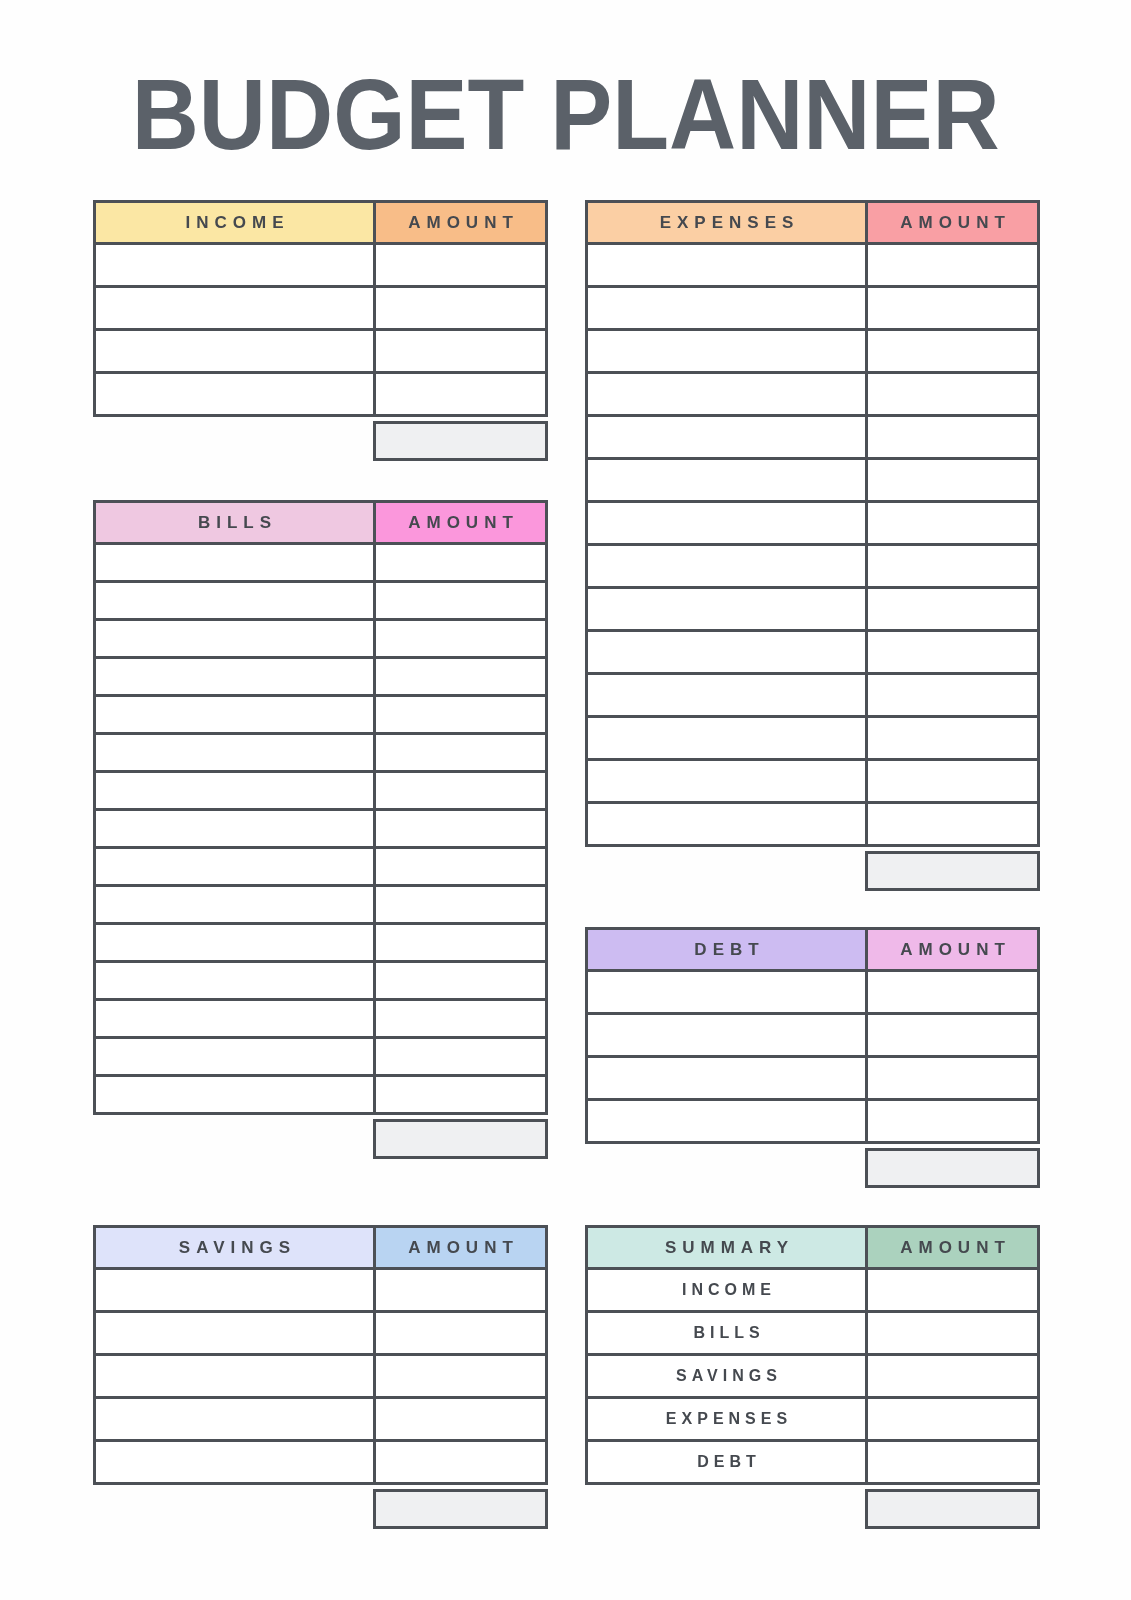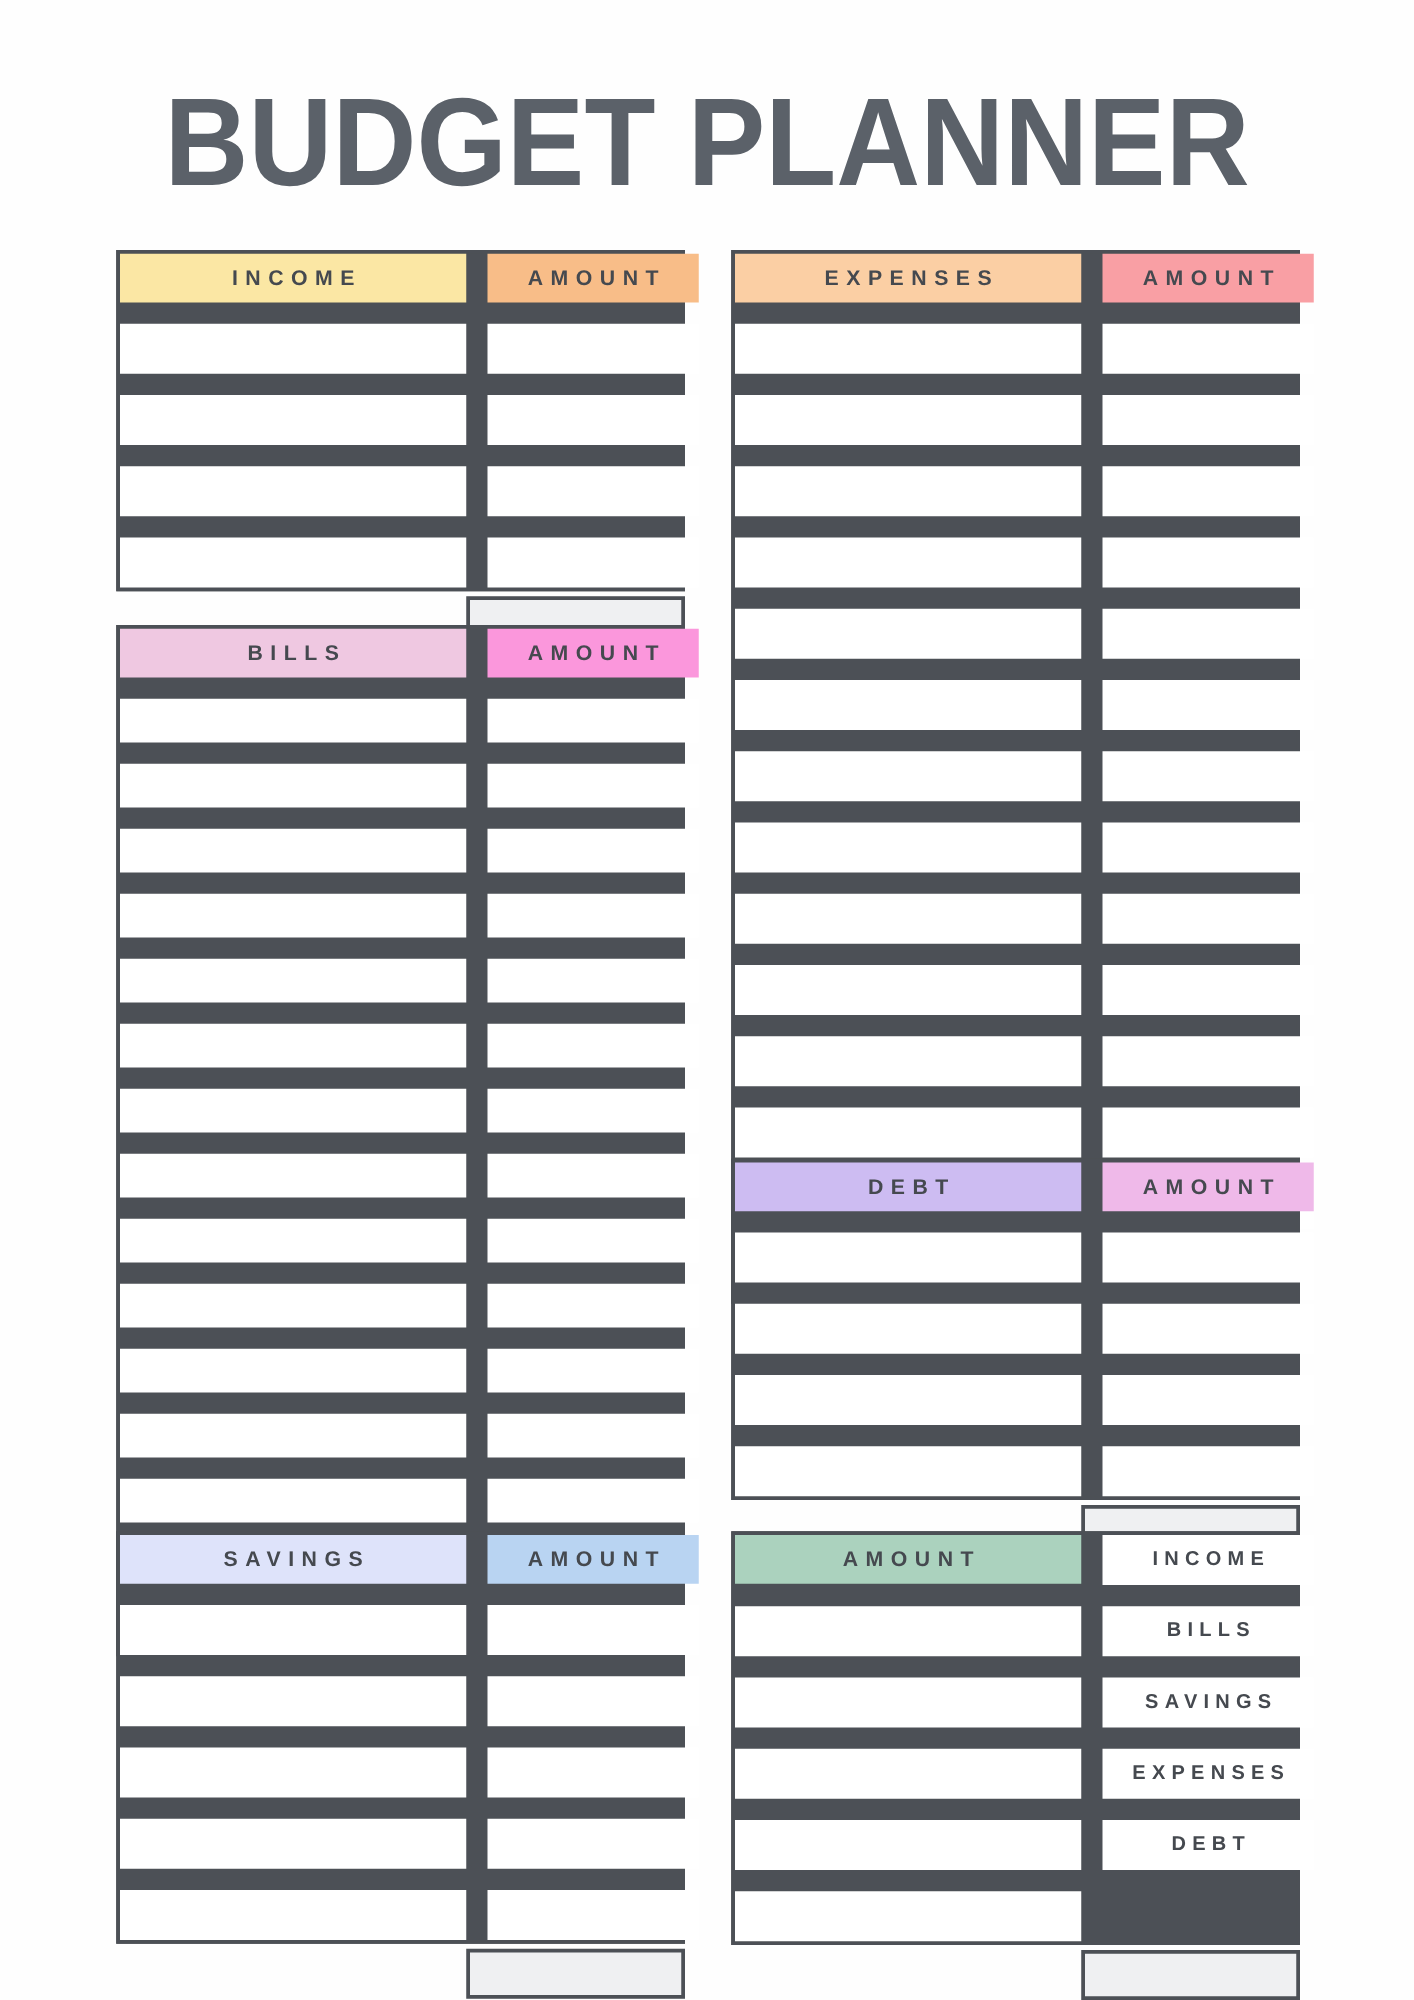--- a/index.html
+++ b/index.html
@@ -30,21 +30,21 @@
   }
   .page-title .stretch{
     display:inline-block;
     transform:scaleX(0.93);
     transform-origin:center;
   }
   .tblock{position:absolute;width:455px;}
   .grid{
     display:grid;
     grid-template-columns:277px 169px;
-    gap:17px;
+    gap:3px;
     border:3px solid var(--line);
     background:var(--line);
   }
   .cell{background:#ffffff;height:40px;}
   .hcell{
     height:39px;
     display:flex;align-items:center;justify-content:center;
     font-weight:bold;
     font-size:17px;
     letter-spacing:6px;
@@ -241,20 +241,21 @@
     
       <div class="cell"></div>
       <div class="cell"></div>
     </div>
   </div>
   <div class="total"></div>
 </div>
 
 <div class="tblock" style="left:585px;top:1225px;">
   <div class="grid">
+    <div class="cell hcell" style="background: rgb(205, 233, 228);">SUMMARY</div>
     <div class="cell hcell" style="background: rgb(171, 210, 190);">AMOUNT</div>
     <div style="display:contents">
       <div class="cell sumlabel">INCOME</div>
       <div class="cell"></div>
     
       <div class="cell sumlabel">BILLS</div>
       <div class="cell"></div>
     
       <div class="cell sumlabel">SAVINGS</div>
       <div class="cell"></div>

